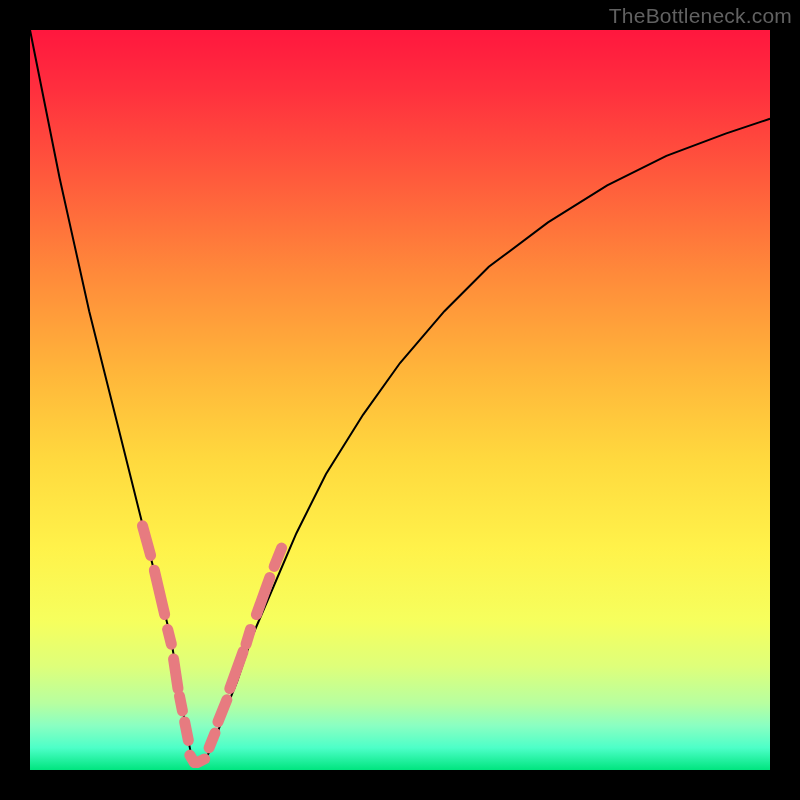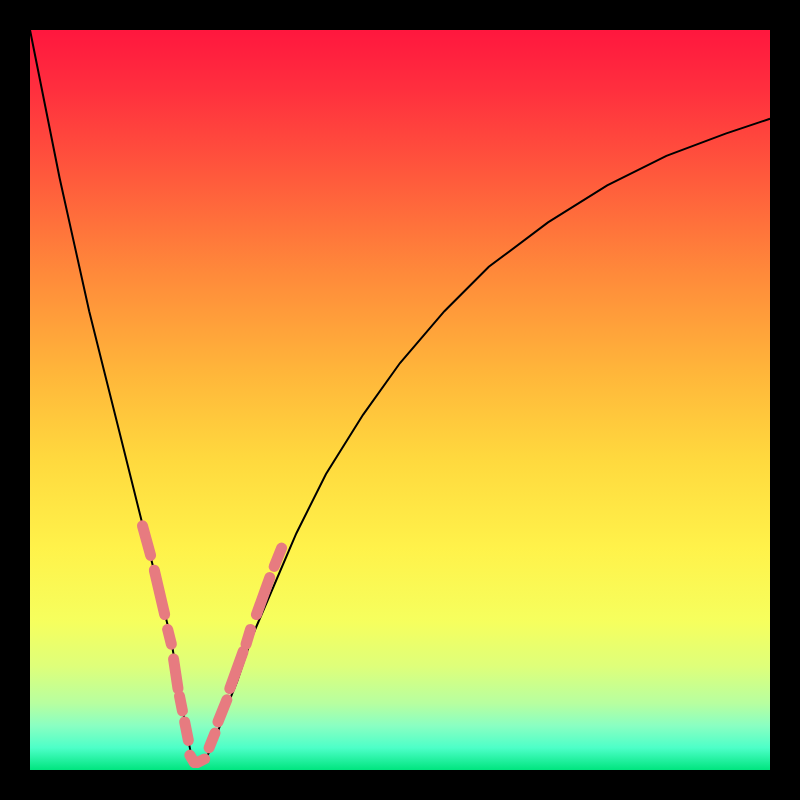--- a/index.html
+++ b/index.html
@@ -83,13 +83,14 @@
           <line x1="167.24" y1="732.6" x2="174.64000000000001" y2="728.9" stroke="#e77b80" stroke-width="11" stroke-linecap="round"></line>
           <line x1="179.07999999999998" y1="717.8" x2="185" y2="703" stroke="#e77b80" stroke-width="11" stroke-linecap="round"></line>
           <line x1="187.96" y1="691.9" x2="196.84" y2="669.7" stroke="#e77b80" stroke-width="11" stroke-linecap="round"></line>
           <line x1="199.8" y1="658.6" x2="213.12000000000003" y2="621.6" stroke="#e77b80" stroke-width="11" stroke-linecap="round"></line>
           <line x1="216.07999999999998" y1="614.2" x2="220.51999999999998" y2="599.4" stroke="#e77b80" stroke-width="11" stroke-linecap="round"></line>
           <line x1="226.44" y1="584.6" x2="239.76000000000002" y2="547.6" stroke="#e77b80" stroke-width="11" stroke-linecap="round"></line>
           <line x1="244.20000000000002" y1="536.5" x2="251.60000000000002" y2="518" stroke="#e77b80" stroke-width="11" stroke-linecap="round"></line>
         </g>
     </svg>
   </div>
+  <div class="watermark">TheBottleneck.com</div>
 </div>
 
 </body></html>

